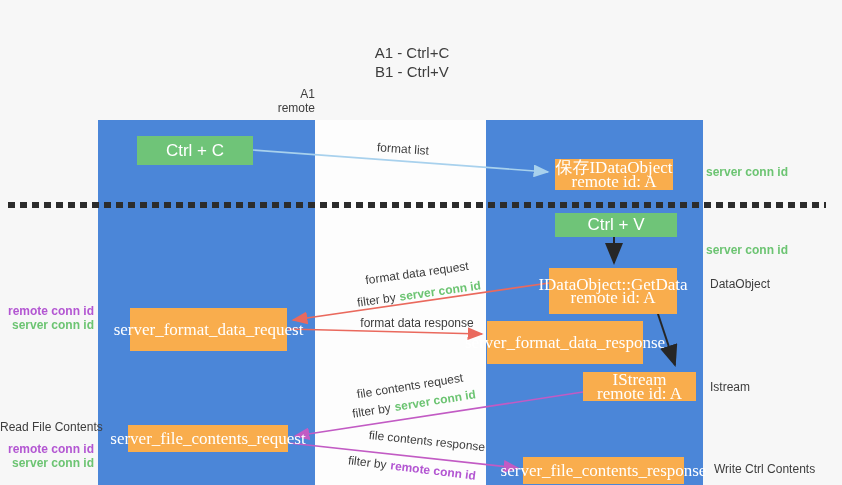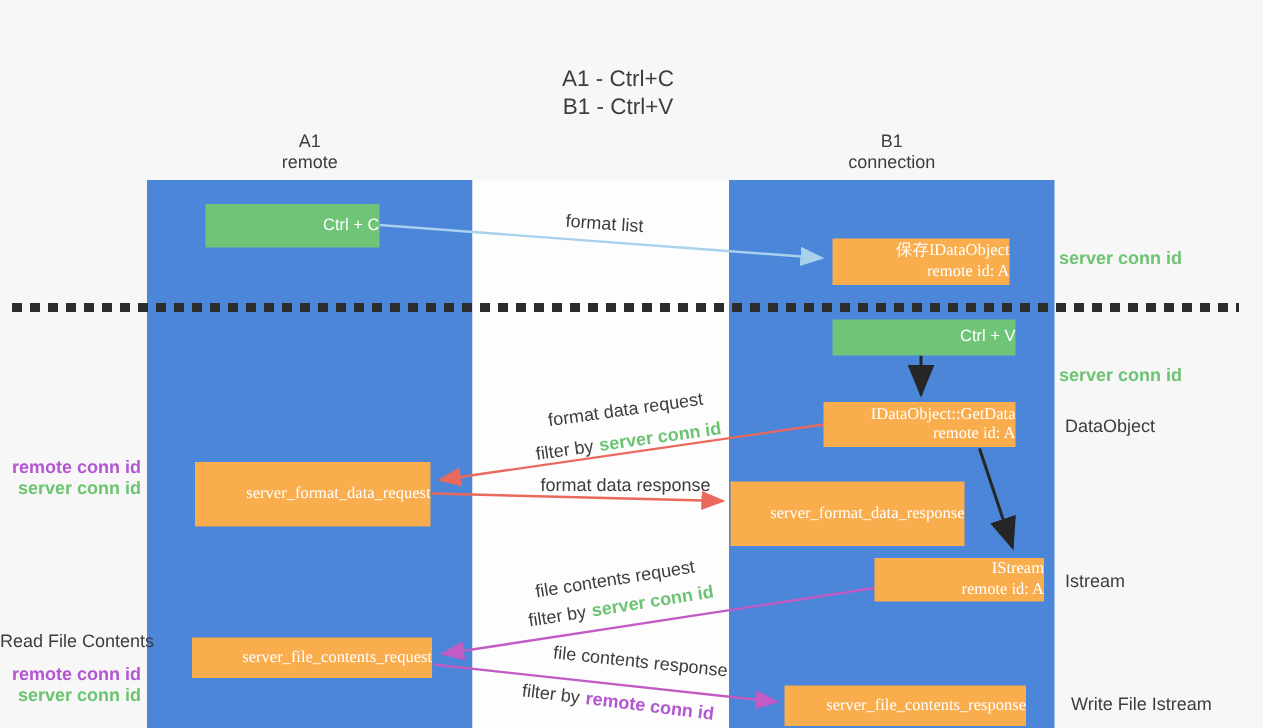--- a/index.html
+++ b/index.html
@@ -13,39 +13,39 @@
     background:#f7f7f7;
     overflow:hidden;
     margin-top:32px;
   }
   .title{
     position:absolute;left:302px;top:11px;width:220px;
     text-align:center;font-size:15px;line-height:19px;color:#3d3d3d;
   }
   .lane-header{
     position:absolute;top:55px;width:217px;
-    text-align:center;font-size:12px;line-height:14px;color:#3d3d3d;
+    text-align:right;font-size:12px;line-height:14px;color:#3d3d3d;
   }
   .lane{
     position:absolute;top:88px;width:217px;height:372px;
     background:#4b86d8;
   }
   .gap{
     position:absolute;top:88px;left:315px;width:171px;height:372px;
     background:#fdfdfd;
   }
   .dotted{
     position:absolute;left:8px;top:170px;width:818px;height:6px;
     background:repeating-linear-gradient(90deg,#2c2c2c 0 7px,transparent 7px 12px);
   }
   svg.arrows{position:absolute;left:0;top:0;pointer-events:none;}
   .node{
     position:absolute;
-    display:flex;flex-direction:column;align-items:flex-end;justify-content:center;
-    color:#fff;font-size:11px;line-height:13.5px;text-align:center;
+    display:flex;flex-direction:column;align-items:center;justify-content:center;
+    color:#fff;font-size:17px;line-height:13.5px;text-align:center;
     box-sizing:border-box;
   }
   .node.orange{background:#f9ad4d;font-family:Liberation Serif, serif;}
   .node.green{background:#6fc478;}
   .flabel{
     position:absolute;white-space:nowrap;
     font-size:12px;color:#3d3d3d;
     transform:translate(-50%,-50%);
   }
   .flabel .kw{font-weight:bold;margin-left:4px;}
@@ -64,24 +64,20 @@
 <div class="stage">
 
   <div class="title">
     <div>A1 - Ctrl+C</div>
     <div>B1 - Ctrl+V</div>
   </div>
 
   <div class="lane-header" style="left:98px">
     <div>A1</div>
     <div>remote</div>
-  </div>
-  <div class="lane-header" style="left:486px">
-    <div>B1</div>
-    <div>connection</div>
   </div>
 
   <div class="lane" style="left:98px"></div>
   <div class="gap"></div>
   <div class="lane" style="left:486px"></div>
 
   <div class="dotted"></div>
 
   <svg class="arrows" width="842" height="485">
     <defs>
@@ -113,21 +109,21 @@
 
   <div class="node orange" style="left:555px;top:127px;width:118px;height:31px">
     <span>保存IDataObject</span>
     <span>remote id: A</span>
   </div>
 
   <div class="node green" style="left:555px;top:181px;width:122px;height:24px">
     <span>Ctrl + V</span>
   </div>
 
-  <div class="node orange" style="left:549px;top:236px;width:128px;height:30px">
+  <div class="node orange" style="left:549px;top:236px;width:128px;height:46px">
     <span>IDataObject::GetData</span>
     <span>remote id: A</span>
   </div>
 
   <div class="node orange" style="left:130px;top:276px;width:157px;height:43px">
     <span>server_format_data_request</span>
   </div>
 
   <div class="node orange" style="left:487px;top:289px;width:156px;height:43px">
     <span>server_format_data_response</span>
@@ -176,15 +172,15 @@
   </div>
 
   <div class="side" style="left:706px;top:133px">
     <b class="green">server conn id</b>
   </div>
   <div class="side" style="left:706px;top:211px">
     <b class="green">server conn id</b>
   </div>
   <div class="side" style="left:710px;top:245px">DataObject</div>
   <div class="side" style="left:710px;top:348px">Istream</div>
-  <div class="side" style="left:714px;top:430px">Write File Istream</div>
+  <div class="side" style="left:714px;top:430px">Write Ctrl Contents</div>
 
 </div>
 
 </body></html>

